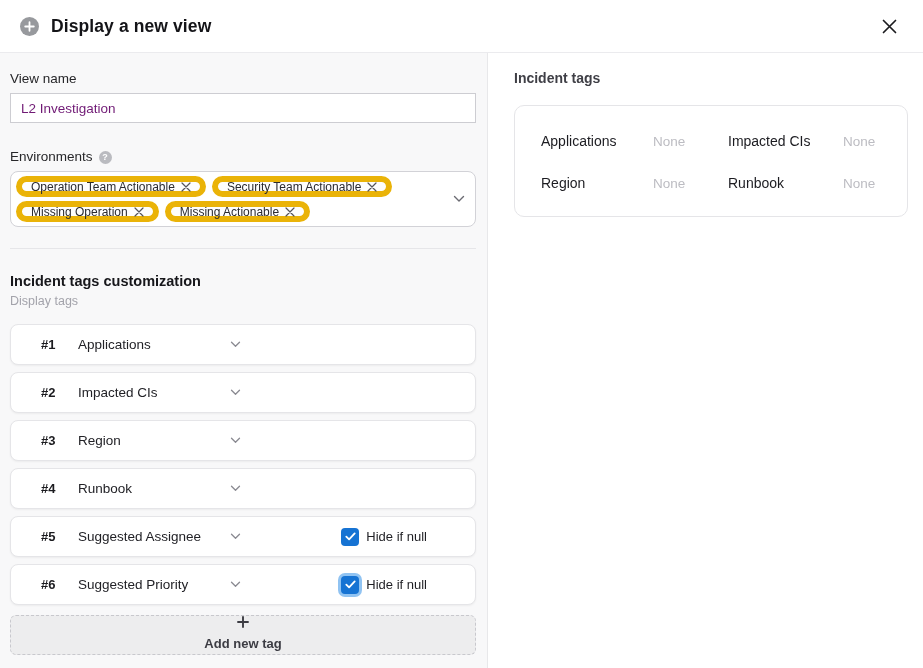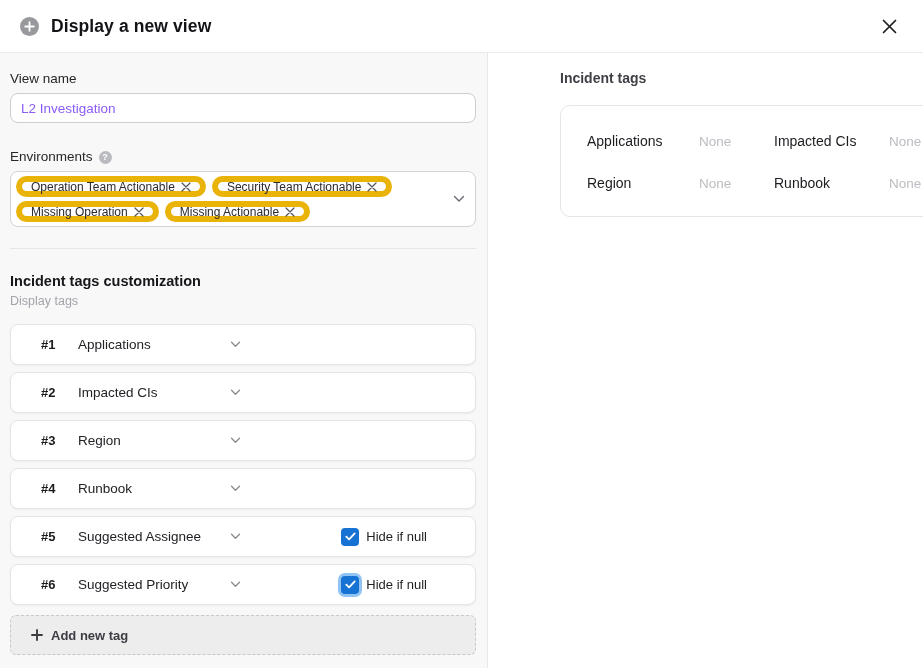--- a/index.html
+++ b/index.html
@@ -27,35 +27,35 @@
     margin-left: 12px; font-size: 17.5px; font-weight: 700;
     color: #141418; letter-spacing: .1px;
   }
   .close-btn {
     margin-left: auto; cursor: pointer; display: flex;
     align-items: center; justify-content: center;
     width: 24px; height: 24px;
   }
 
   
-  .main { display: flex; height: 615px; gap: 46px; }
+  .main { display: flex; height: 615px; }
   .left-panel {
     width: 488px; flex: 0 0 488px;
     background: #f8f8f9; border-right: 1px solid #e8e8ea;
     padding: 19px 11px 0 10px;
   }
   .right-panel { flex: 1; background: #fff; padding: 17px 15px 0 26px; }
 
   
   .field-label { font-size: 13.5px; color: #27272a; line-height: 14px; display: block; }
   .text-input {
     margin-top: 7px; width: 100%; height: 30px;
-    border: 1px solid #cdcdd2; border-radius: 8px;
+    border: 1px solid #cdcdd2; border-radius: 0;
     background: #fff; padding: 0 10px;
-    font-size: 13.5px; color: #8b5cf6; font-family: inherit; outline: none;
+    font-size: 13.5px; color: #701a75; font-family: inherit; outline: none;
   }
 
   
   .env-label-row { margin-top: 27px; display: flex; align-items: center; gap: 6px; }
   .help-icon {
     width: 13px; height: 13px; border-radius: 50%;
     background: #babbc0; color: #fff; font-size: 9px; font-weight: 700;
     display: flex; align-items: center; justify-content: center;
     cursor: default; line-height: 1;
   }
@@ -103,21 +103,21 @@
     cursor: pointer; flex: 0 0 auto;
   }
   .checkbox.focused { box-shadow: 0 0 0 3px #90c3f2; }
   .hide-label { font-size: 13px; color: #1f1f24; }
 
   .add-tag-btn {
     margin-top: 10px; height: 40px; width: 100%;
     background: #ededee; border: 1px dashed #c8c8cd; border-radius: 6px;
     display: flex; align-items: center; gap: 8px; padding: 0 20px;
     font-size: 13px; font-weight: 700; color: #3c3c43;
-    cursor: pointer; font-family: inherit;
+    cursor: pointer; font-family: inherit; flex-direction: column;
   }
   .add-plus { display: flex; }
 
   
   .preview-title { font-size: 14px; font-weight: 700; color: #3f3f46; }
   .preview-card {
     margin-top: 19px; width: 394px;
     border: 1px solid #e5e5e8; border-radius: 10px;
     padding: 27px 18px 25px 26px;
     display: grid; grid-template-columns: 112px 75px 115px auto;

